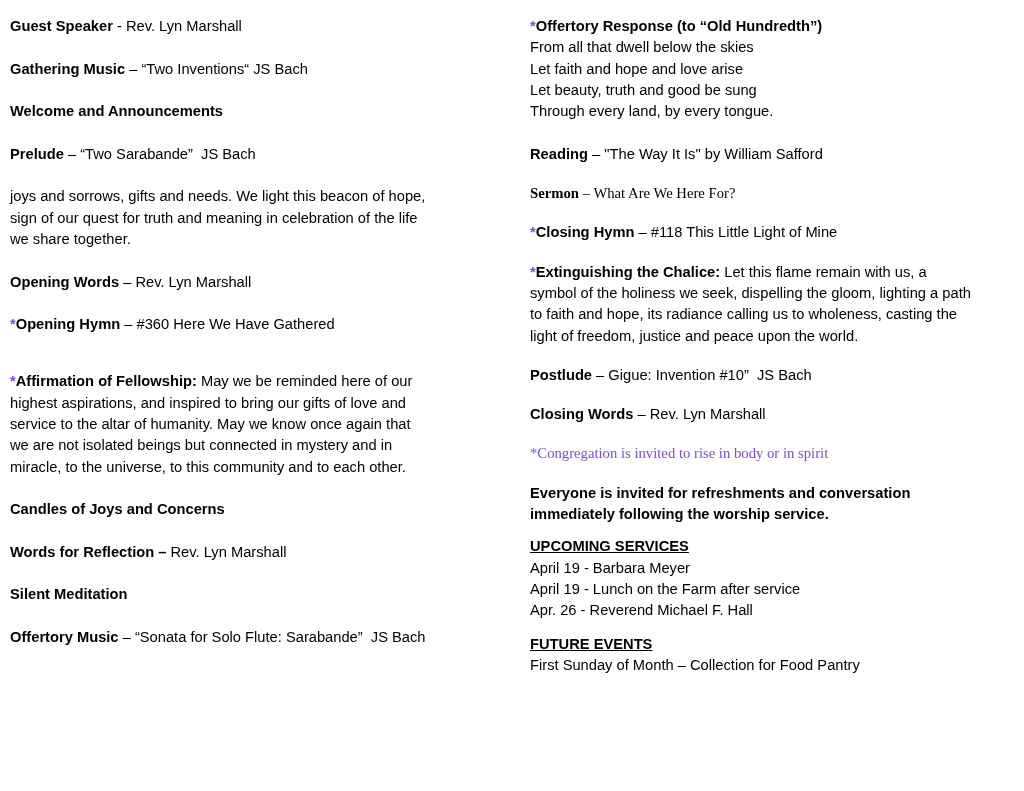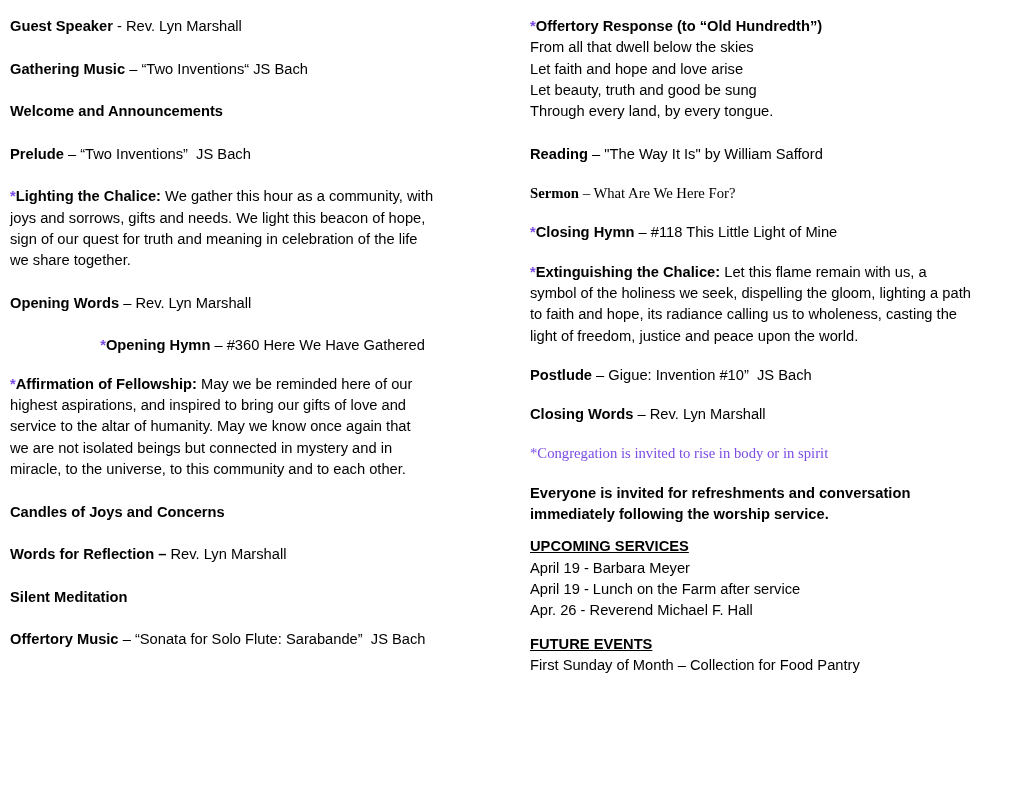--- a/index.html
+++ b/index.html
@@ -39,32 +39,31 @@
     <div class="block" style="margin-bottom: 21.3px;">
       <div class="line"><span class="run b">Guest Speaker</span><span class="run"> - Rev. Lyn Marshall</span></div>
     </div>
     <div class="block" style="margin-bottom: 21.3px;">
       <div class="line"><span class="run b">Gathering Music</span><span class="run"> – “Two Inventions“ JS Bach</span></div>
     </div>
     <div class="block" style="margin-bottom: 21.3px;">
       <div class="line"><span class="run b">Welcome and Announcements</span></div>
     </div>
     <div class="block" style="margin-bottom: 21.3px;">
-      <div class="line"><span class="run b">Prelude</span><span class="run"> – “Two Inventions”  JS Bach</span></div>
+      <div class="line"><span class="run b">Prelude</span><span class="run"> – “Two Sarabande”  JS Bach</span></div>
     </div>
     <div class="block" style="margin-bottom: 21.3px;">
-      <div class="line"><span class="run b purple">*</span><span class="run b">Lighting the Chalice:</span><span class="run"> We gather this hour as a community, with</span></div>
       <div class="line"><span class="run">joys and sorrows, gifts and needs. We light this beacon of hope,</span></div>
       <div class="line"><span class="run">sign of our quest for truth and meaning in celebration of the life</span></div>
       <div class="line"><span class="run">we share together.</span></div>
     </div>
     <div class="block" style="margin-bottom: 21.3px;">
       <div class="line"><span class="run b">Opening Words</span><span class="run"> – Rev. Lyn Marshall</span></div>
     </div>
-    <div class="block" style="margin-bottom: 17px; text-align: center;">
+    <div class="block" style="margin-bottom: 36px;">
       <div class="line"><span class="run b purple">*</span><span class="run b">Opening Hymn</span><span class="run"> – #360 Here We Have Gathered</span></div>
     </div>
     <div class="block" style="margin-bottom: 21.3px;">
       <div class="line"><span class="run b purple">*</span><span class="run b">Affirmation of Fellowship:</span><span class="run"> May we be reminded here of our</span></div>
       <div class="line"><span class="run">highest aspirations, and inspired to bring our gifts of love and</span></div>
       <div class="line"><span class="run">service to the altar of humanity. May we know once again that</span></div>
       <div class="line"><span class="run">we are not isolated beings but connected in mystery and in</span></div>
       <div class="line"><span class="run">miracle, to the universe, to this community and to each other.</span></div>
     </div>
     <div class="block" style="margin-bottom: 21.3px;">

